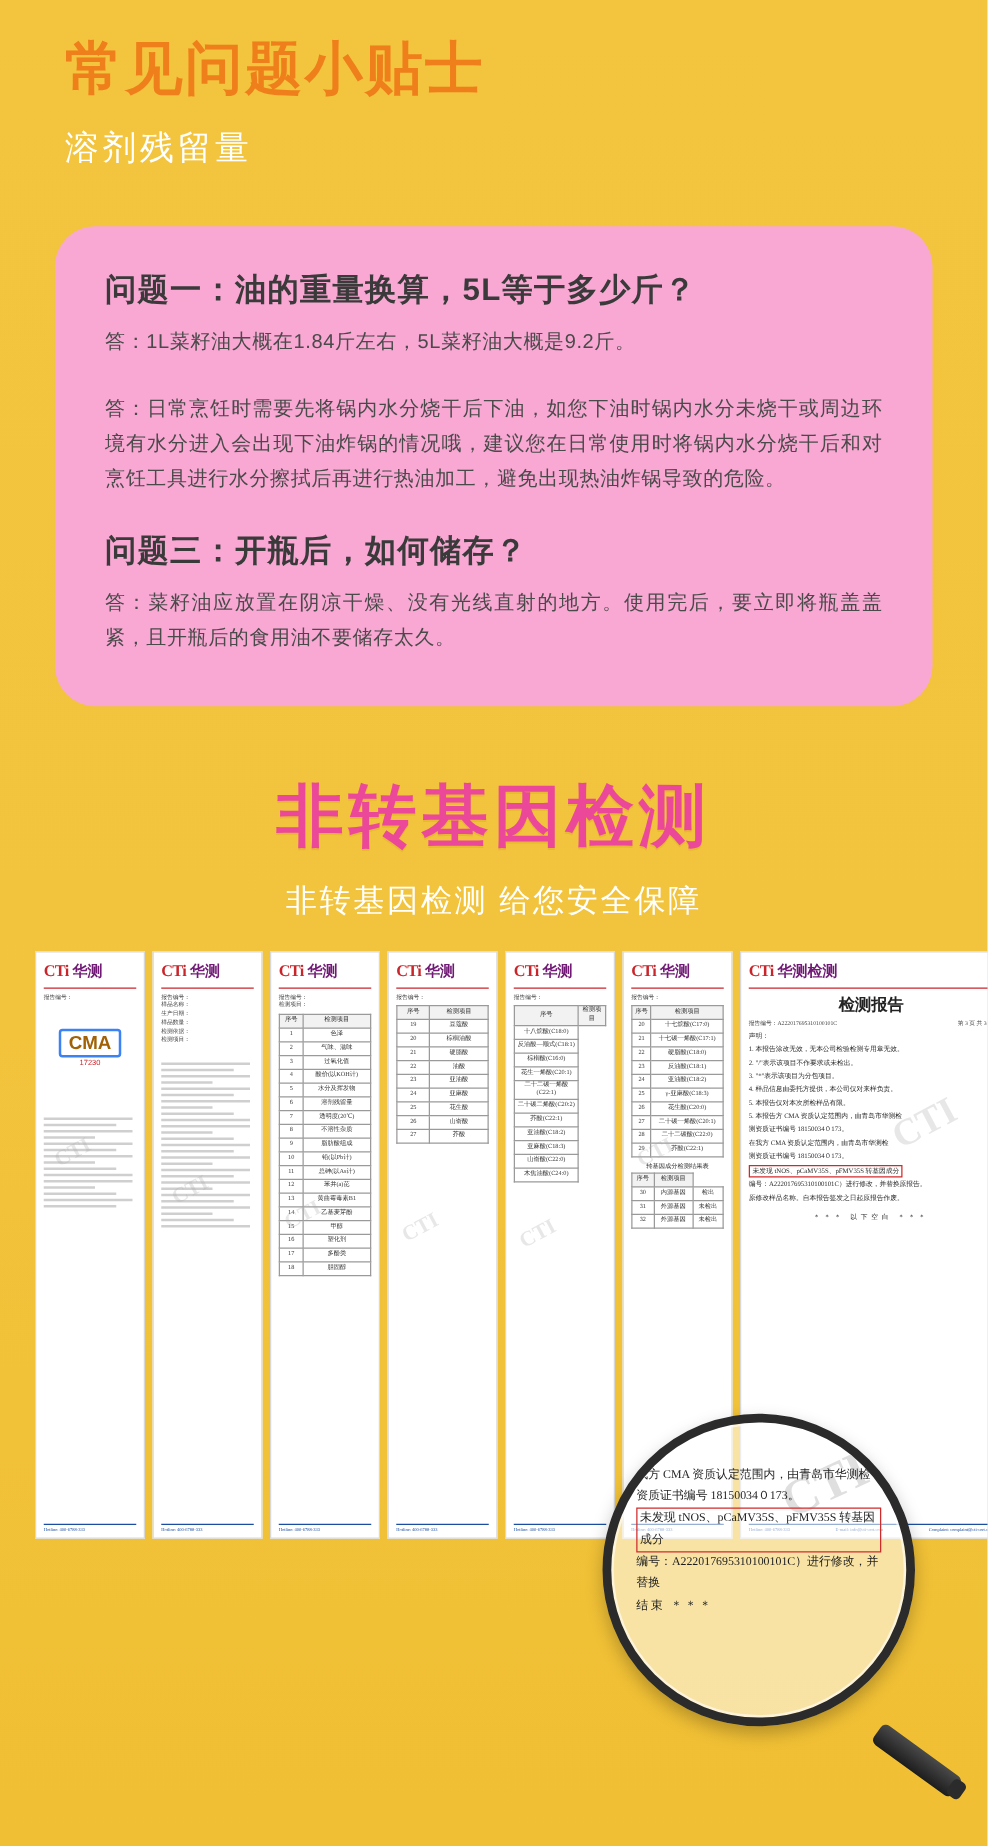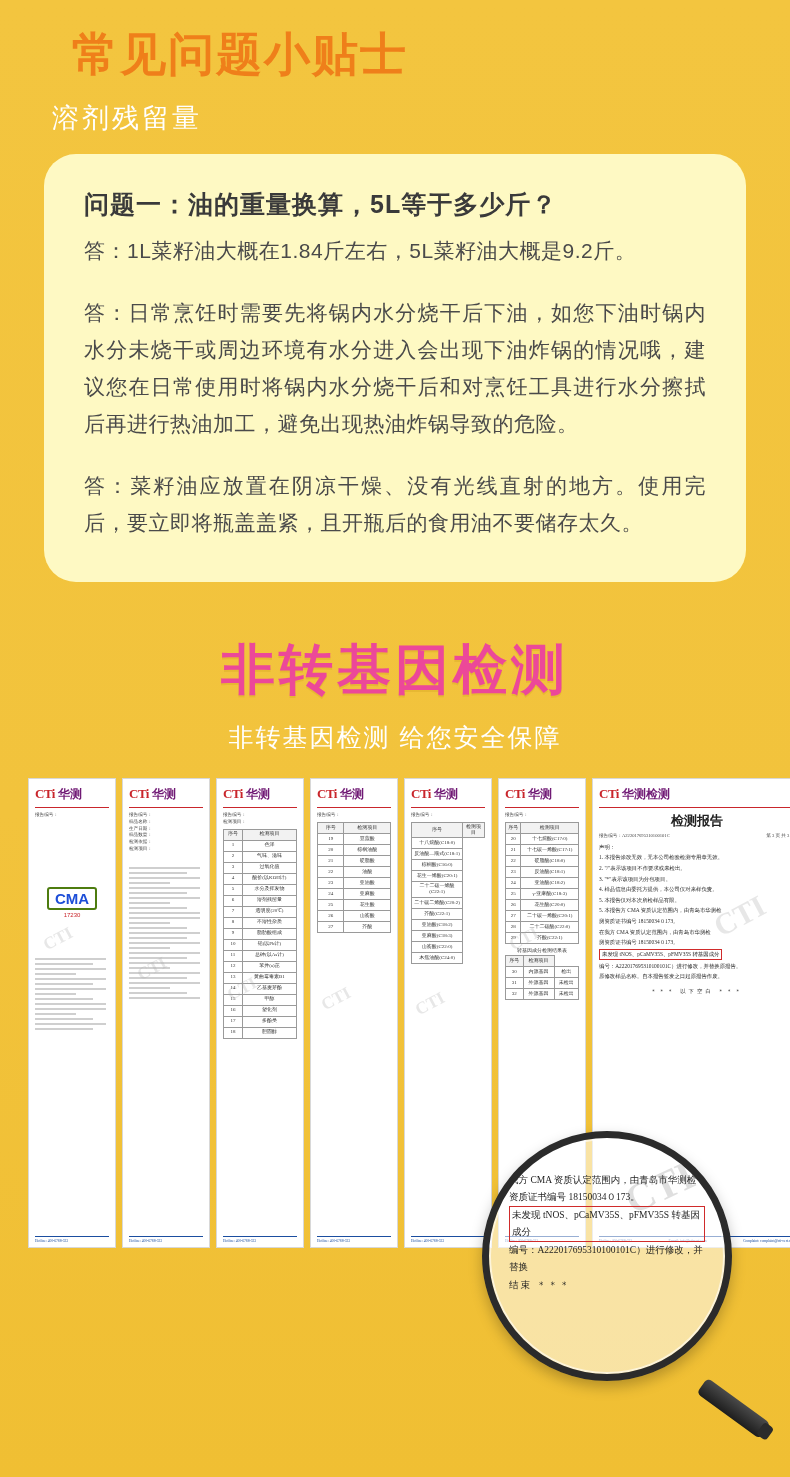--- a/index.html
+++ b/index.html
@@ -18,46 +18,45 @@
   
   .faq-header {
     padding: 26px 0 0 52px;
   }
   .faq-title {
     font-size: 46px;
     font-weight: bold;
     color: #ef7f1a;
     letter-spacing: 2px;
     line-height: 1.25;
-    margin-left: 20px;
   }
   .faq-sub {
     margin-top: 16px;
     font-size: 27px;
     color: #ffffff;
     letter-spacing: 3px;
   }
 
   .faq-card {
-    margin: 18px 44px 0 44px;
-    background: #fef9c3;
+    margin: 45px 44px 0 44px;
+    background: #f9a8d4;
     border-radius: 32px;
     padding: 34px 40px 40px 40px;
   }
   .qa-block { margin-bottom: 26px; }
   .qa-block:last-child { margin-bottom: 0; }
   .q-line {
     font-size: 25px;
     color: #3a3a3a;
     font-weight: bold;
     letter-spacing: 1px;
     margin-bottom: 12px;
   }
   .a-line {
-    font-size: 21px;
+    font-size: 16px;
     color: #4a4a4a;
     line-height: 1.75;
     letter-spacing: 0.5px;
     text-align: justify;
   }
 
   
   .gmo-wrap {
     margin-top: 52px;
     text-align: center;
@@ -265,41 +264,42 @@
 
 <div class="faq-card">
   <div class="qa-block">
     <div class="q-line">问题一：油的重量换算，5L等于多少斤？</div>
     <div class="a-line">答：1L菜籽油大概在1.84斤左右，5L菜籽油大概是9.2斤。</div>
   </div>
   <div class="qa-block">
     <div class="a-line">答：日常烹饪时需要先将锅内水分烧干后下油，如您下油时锅内水分未烧干或周边环境有水分进入会出现下油炸锅的情况哦，建议您在日常使用时将锅内水分烧干后和对烹饪工具进行水分擦拭后再进行热油加工，避免出现热油炸锅导致的危险。</div>
   </div>
   <div class="qa-block">
+    <div class="q-line">问题三：开瓶后，如何储存？</div>
     <div class="a-line">答：菜籽油应放置在阴凉干燥、没有光线直射的地方。使用完后，要立即将瓶盖盖紧，且开瓶后的食用油不要储存太久。</div>
   </div>
 </div>
 
 <div class="gmo-wrap">
   <div class="gmo-title">非转基因检测</div>
   <div class="gmo-sub">非转基因检测 给您安全保障</div>
 </div>
 
 <div class="reports">
 
   <div class="report r-narrow">
     <div class="r-head">
       <span class="cti">CTi</span>
       <span class="cti-cn">华测</span>
     </div>
     <div class="r-meta">
       <div>报告编号：</div>
     </div>
     <div style="text-align:center;margin:22px 0 6px 0;">
-      <div style="display:inline-block;border:2px solid #4d7c0f;color:#1d4ed8;font-weight:bold;font-size:15px;padding:1px 6px;border-radius:3px;margin-top:46px;">CMA</div>
+      <div style="display:inline-block;border:2px solid #3b82f6;color:#a16207;font-weight:bold;font-size:15px;padding:1px 6px;border-radius:3px;">CMA</div>
       <div style="color:#c9262c;font-size:6px;margin-top:2px;">17230</div>
     </div>
     <div class="lines" style="margin-top:40px;">
       <div class="ln l"></div>
         <div class="ln m"></div>
         <div class="ln l"></div>
       <div class="ln s"></div>
         <div class="ln l"></div>
         <div class="ln m"></div>
       <div class="ln l"></div>

